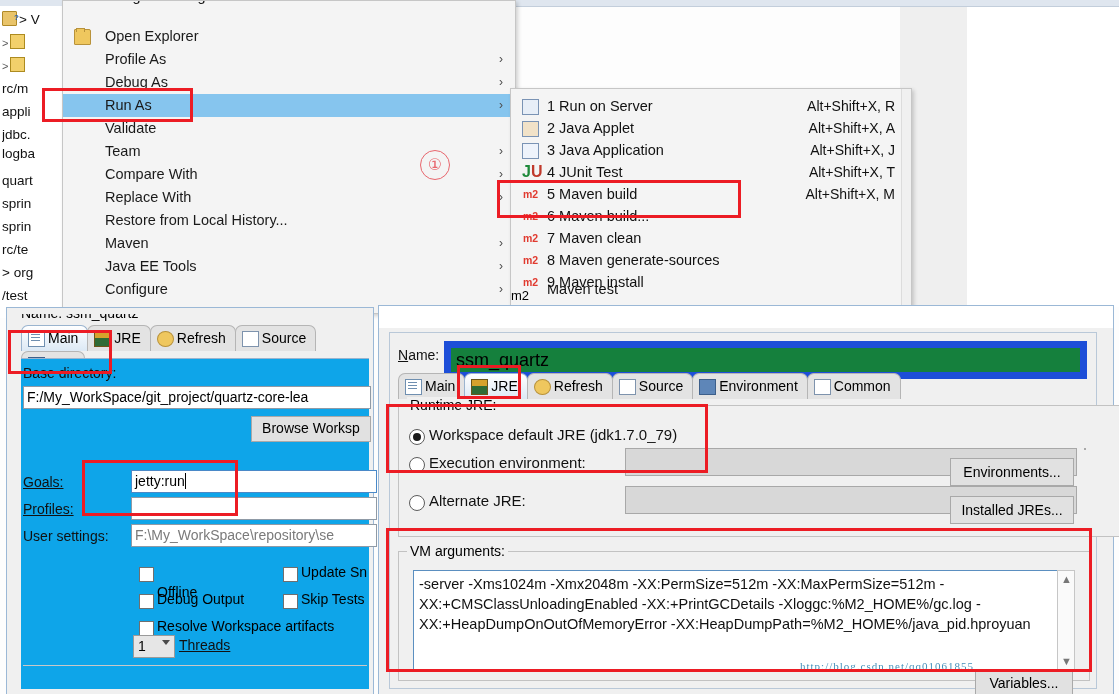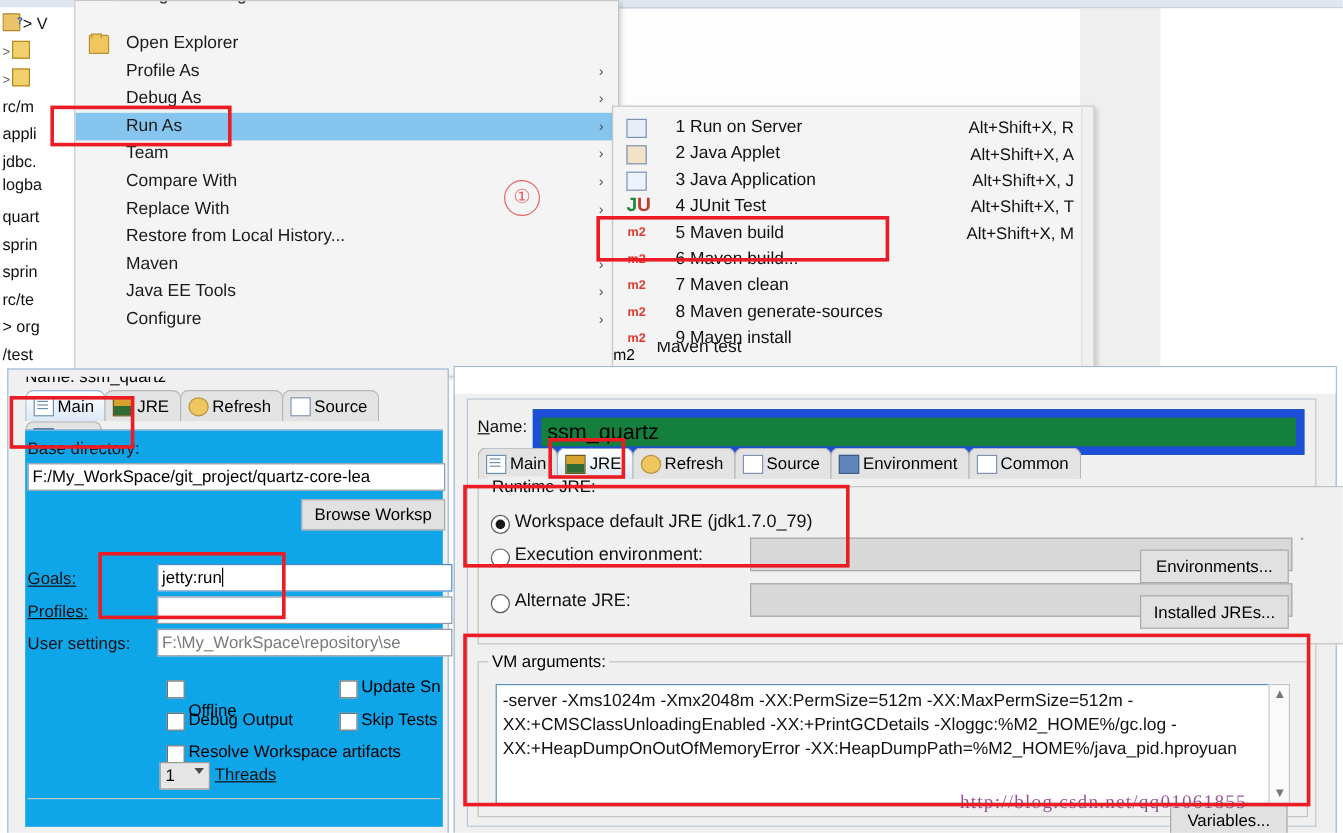--- a/index.html
+++ b/index.html
@@ -38,21 +38,21 @@
   .mi .arrow{position:absolute;right:12px;top:0;line-height:23px;color:#4c4c4c;font-size:12px;}
   .mi .mico{position:absolute;left:11px;top:4px;width:15px;height:14px;}
   .ico-folder{background:#efc75e;border:1px solid #b8923a;border-radius:1px 2px 1px 1px;}
   .ico-folder:before{content:"";position:absolute;left:1px;top:-2px;width:7px;height:3px;background:#efc75e;border:1px solid #b8923a;border-bottom:none;}
   #mi-clip{position:absolute;left:0;top:0;width:452px;height:24px;overflow:hidden;}
   #mi-cut-top{position:absolute;left:42px;top:-13px;font-size:14.5px;color:#1a1a1a;white-space:nowrap;}
 
   
   #sub-menu{left:510px;top:88px;width:400px;height:222px;background:#f4f4f4;border:1px solid #c6c6c6;
             box-shadow:2px 2px 4px rgba(0,0,0,.18);}
-  .smi{position:relative;height:22px;line-height:22px;padding-left:52px;white-space:nowrap;font-size:14.5px;color:#111;}
+  .smi{position:relative;height:22px;line-height:22px;padding-left:36px;white-space:nowrap;font-size:14.5px;color:#111;}
   .smi .accel{position:absolute;right:14px;top:0;line-height:22px;font-size:14px;color:#111;}
   .smi .m2{position:absolute;left:12px;top:0;line-height:22px;font-size:10.5px;font-weight:bold;color:#e03a2f;font-family:"Liberation Sans",sans-serif;}
   .smi .gico{position:absolute;left:11px;top:4px;width:15px;height:14px;border:1px solid #7a93b4;background:#ffffff;}
   .gico.g-server{background:#e7eef7;}
   .gico.g-applet{background:#f1e2c8;}
   .gico.g-japp{background:#eef3fb;}
   .smi .ju{position:absolute;left:11px;top:0;line-height:22px;font-size:16px;font-weight:bold;}
   .ju .j{color:#1f8a3b;}
   .ju .u{color:#c0392b;}
   #sub-clip{position:absolute;left:0;top:196px;width:398px;height:24px;overflow:hidden;}
@@ -106,22 +106,22 @@
           font-size:14.5px;line-height:20px;padding:3px 5px;color:#111;}
   #vm-scroll{position:absolute;right:14px;top:18px;width:16px;height:98px;background:#fafafa;border:1px solid #c6c6c6;}
   .vs-arrow{position:absolute;left:3px;font-size:11px;color:#777;}
 
   
   .redbox{position:absolute;border:3px solid #ec1c24;pointer-events:none;}
   #circ1{position:absolute;left:420px;top:150px;width:28px;height:28px;border:1.5px solid #e8666d;border-radius:50%;
          color:#e8666d;font-size:16px;text-align:center;line-height:27px;}
 
   
-  #wm{position:absolute;left:800px;top:660px;font-size:16px;color:#701a75;opacity:.75;letter-spacing:1px;
-      font-family:"Liberation Serif",serif;white-space:nowrap;}
+  #wm{position:absolute;left:800px;top:660px;font-size:11px;color:#0369a1;opacity:.75;letter-spacing:1px;
+      font-family:"Liberation Serif",serif;white-space:nowrap;text-decoration:underline;}
 </style>
 </head>
 <body>
 
 <div class="abs" id="workbench-bg"></div>
 <div class="abs" id="top-strip"></div>
 <div class="abs" id="white-right"></div>
 <div class="abs" id="grey-col"></div>
 <div class="abs" id="left-tree-panel"></div>
 <div class="abs nosel" id="tree-rows" style="left:0;top:8px;width:62px;height:308px;">
@@ -143,20 +143,21 @@
 <div class="abs nosel" id="ctx-menu">
   <div class="gutter"></div>
   <div id="mi-clip">
     <div id="mi-cut-top">Assign Working Sets...</div>
   </div>
   <div id="ctx-items" style="position:absolute;left:0;top:24px;width:452px;">
       <div class="mi"><span class="mico ico-folder"></span><span>Open Explorer</span></div>
       <div class="mi"><span>Profile As</span><span class="arrow">›</span></div>
       <div class="mi"><span>Debug As</span><span class="arrow">›</span></div>
       <div class="mi sel"><span>Run As</span><span class="arrow">›</span></div>
+      <div class="mi"><span>Validate</span></div>
       <div class="mi"><span>Team</span><span class="arrow">›</span></div>
       <div class="mi"><span>Compare With</span><span class="arrow">›</span></div>
       <div class="mi"><span>Replace With</span><span class="arrow">›</span></div>
       <div class="mi"><span>Restore from Local History...</span></div>
       <div class="mi"><span>Maven</span><span class="arrow">›</span></div>
       <div class="mi"><span>Java EE Tools</span><span class="arrow">›</span></div>
       <div class="mi"><span>Configure</span><span class="arrow">›</span></div>
     </div>
 </div>
 

